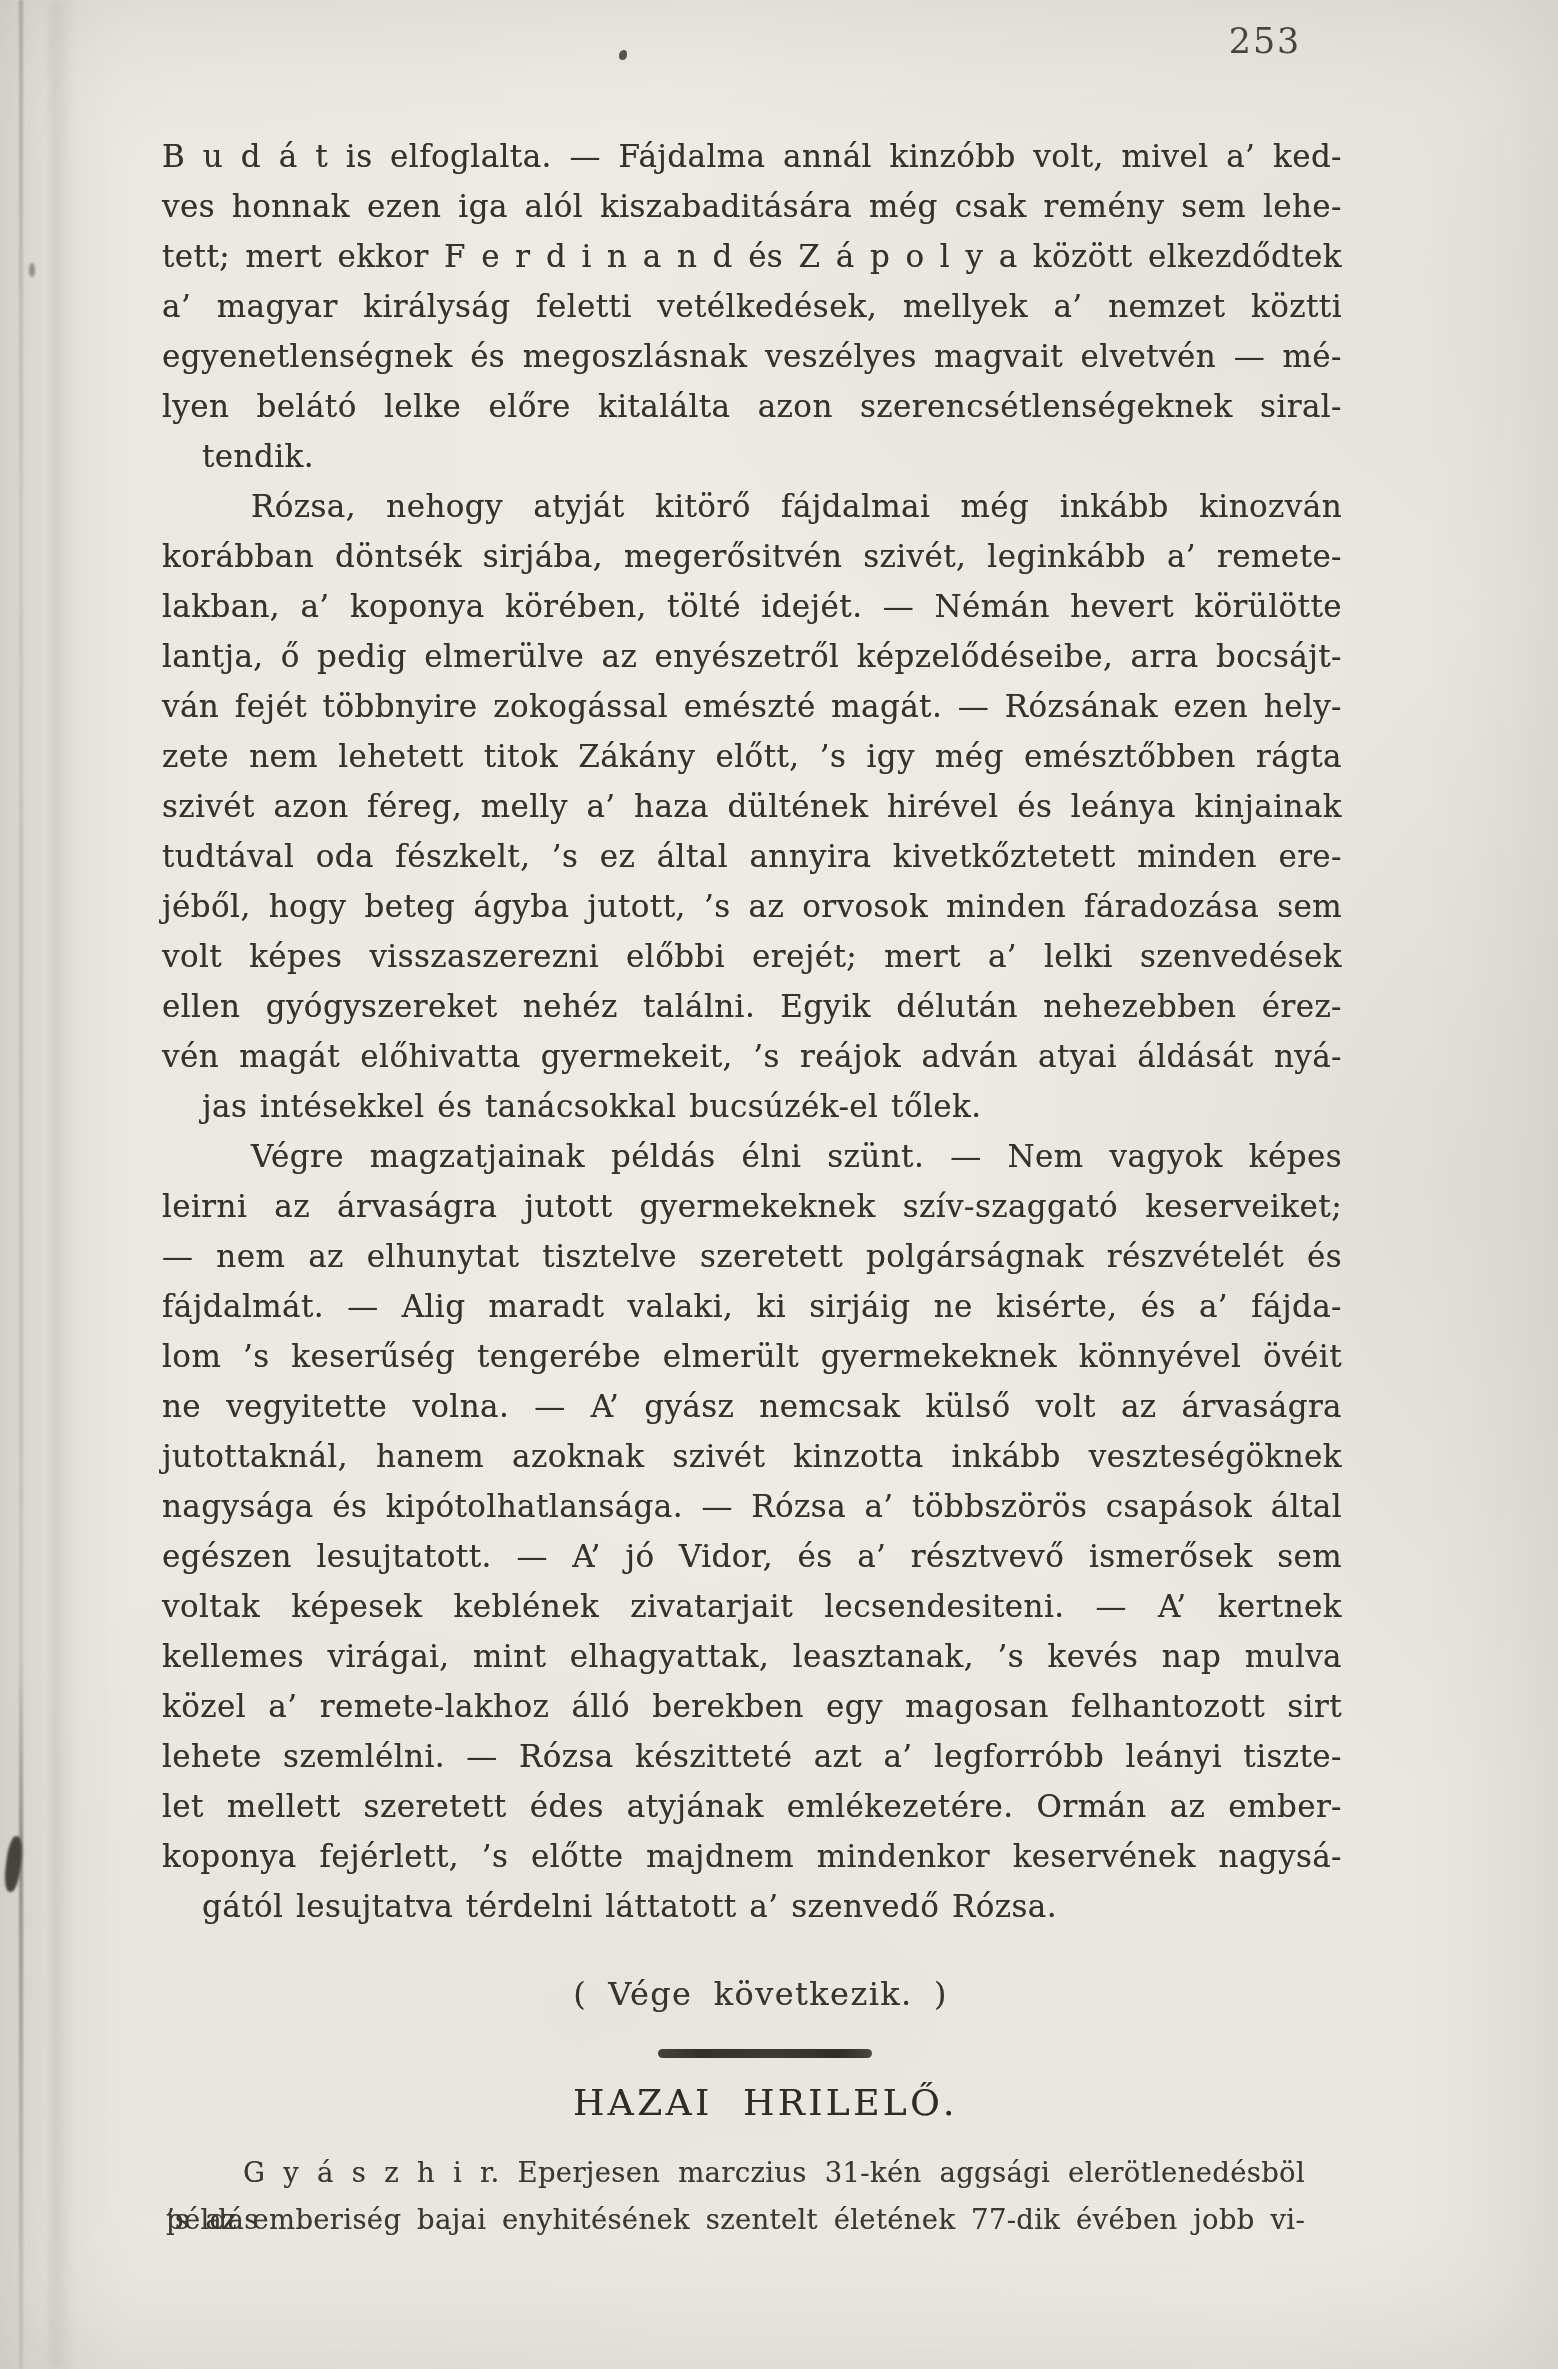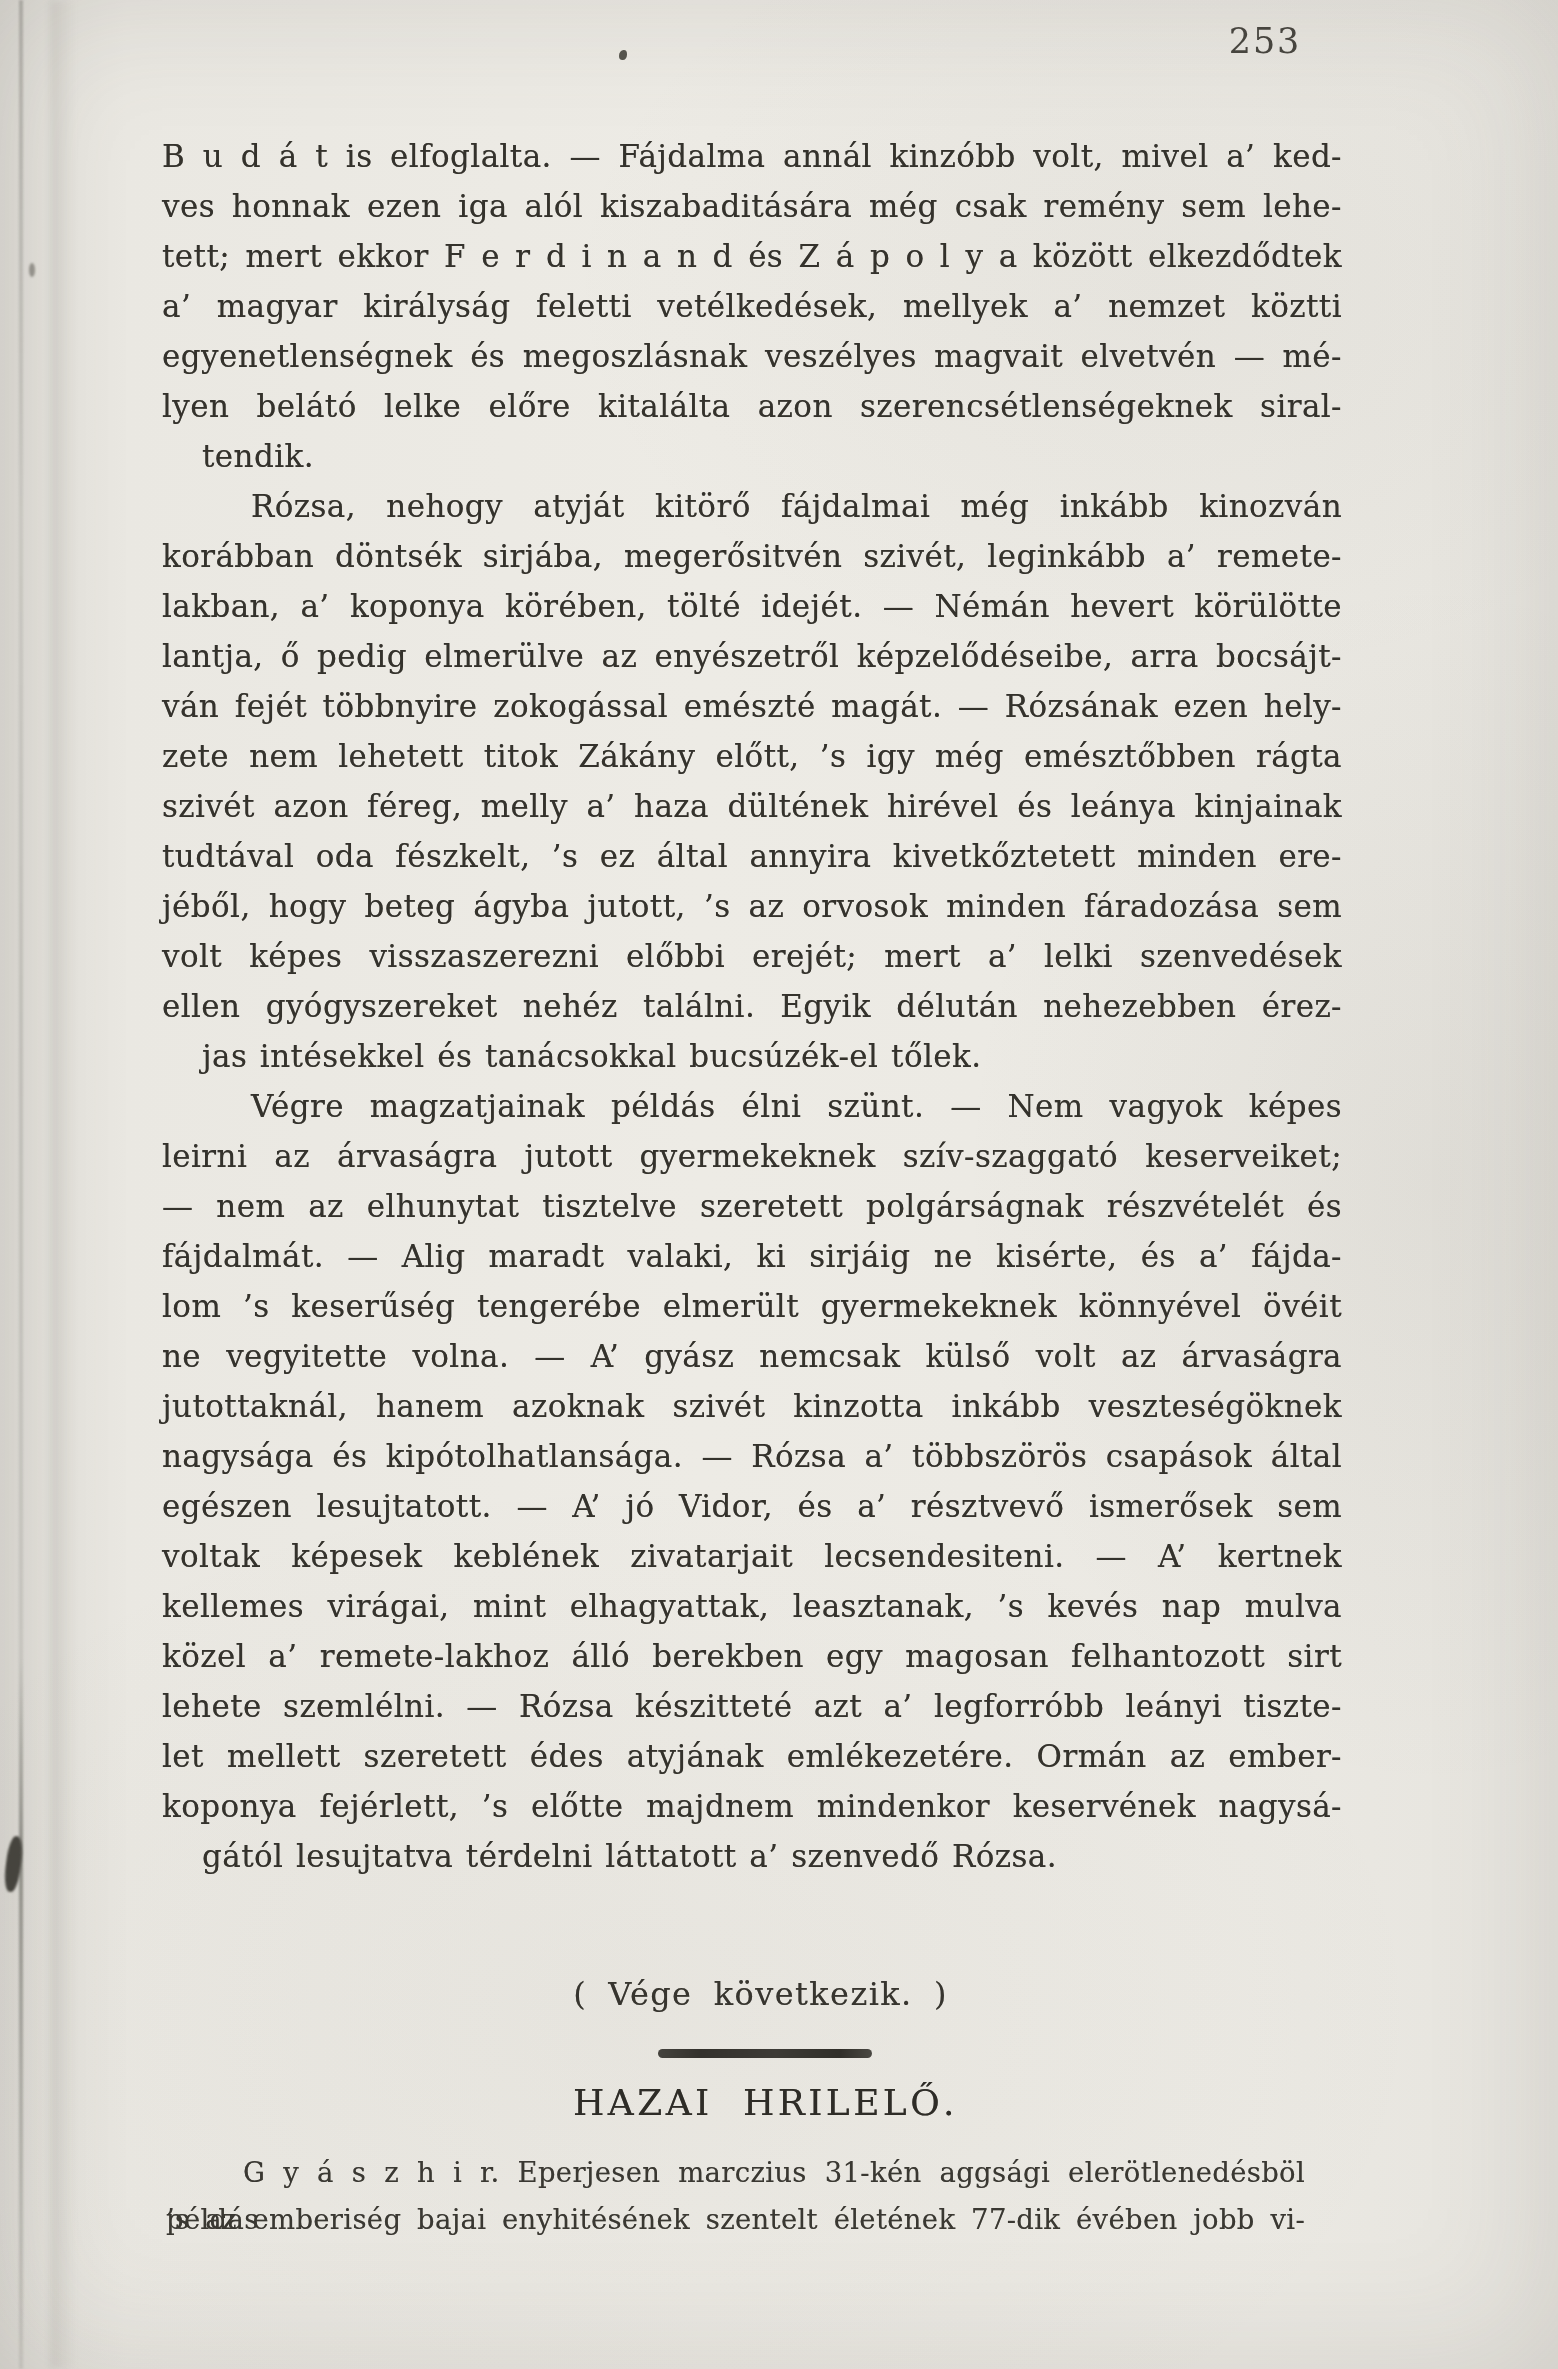--- a/index.html
+++ b/index.html
@@ -105,20 +105,21 @@
       <div class="line">korábban döntsék sirjába, megerősitvén szivét, leginkább a’ remete-</div>
       <div class="line">lakban, a’ koponya körében, tölté idejét. — Némán hevert körülötte</div>
       <div class="line">lantja, ő pedig elmerülve az enyészetről képzelődéseibe, arra bocsájt-</div>
       <div class="line">ván fejét többnyire zokogással emészté magát. — Rózsának ezen hely-</div>
       <div class="line">zete nem lehetett titok Zákány előtt, ’s igy még emésztőbben rágta</div>
       <div class="line">szivét azon féreg, melly a’ haza dültének hirével és leánya kinjainak</div>
       <div class="line">tudtával oda fészkelt, ’s ez által annyira kivetkőztetett minden ere-</div>
       <div class="line">jéből, hogy beteg ágyba jutott, ’s az orvosok minden fáradozása sem</div>
       <div class="line">volt képes visszaszerezni előbbi erejét; mert a’ lelki szenvedések</div>
       <div class="line">ellen gyógyszereket nehéz találni. Egyik délután nehezebben érez-</div>
+      <div class="line">vén magát előhivatta gyermekeit, ’s reájok adván atyai áldását nyá-</div>
       <div class="line endline">jas intésekkel és tanácsokkal bucsúzék-el tőlek.</div>
       <div class="line indent">Végre magzatjainak példás élni szünt. — Nem vagyok képes</div>
       <div class="line">leirni az árvaságra jutott gyermekeknek szív-szaggató keserveiket;</div>
       <div class="line">— nem az elhunytat tisztelve szeretett polgárságnak részvételét és</div>
       <div class="line">fájdalmát. — Alig maradt valaki, ki sirjáig ne kisérte, és a’ fájda-</div>
       <div class="line">lom ’s keserűség tengerébe elmerült gyermekeknek könnyével övéit</div>
       <div class="line">ne vegyitette volna. — A’ gyász nemcsak külső volt az árvaságra</div>
       <div class="line">jutottaknál, hanem azoknak szivét kinzotta inkább veszteségöknek</div>
       <div class="line">nagysága és kipótolhatlansága. — Rózsa a’ többszörös csapások által</div>
       <div class="line">egészen lesujtatott. — A’ jó Vidor, és a’ résztvevő ismerősek sem</div>

